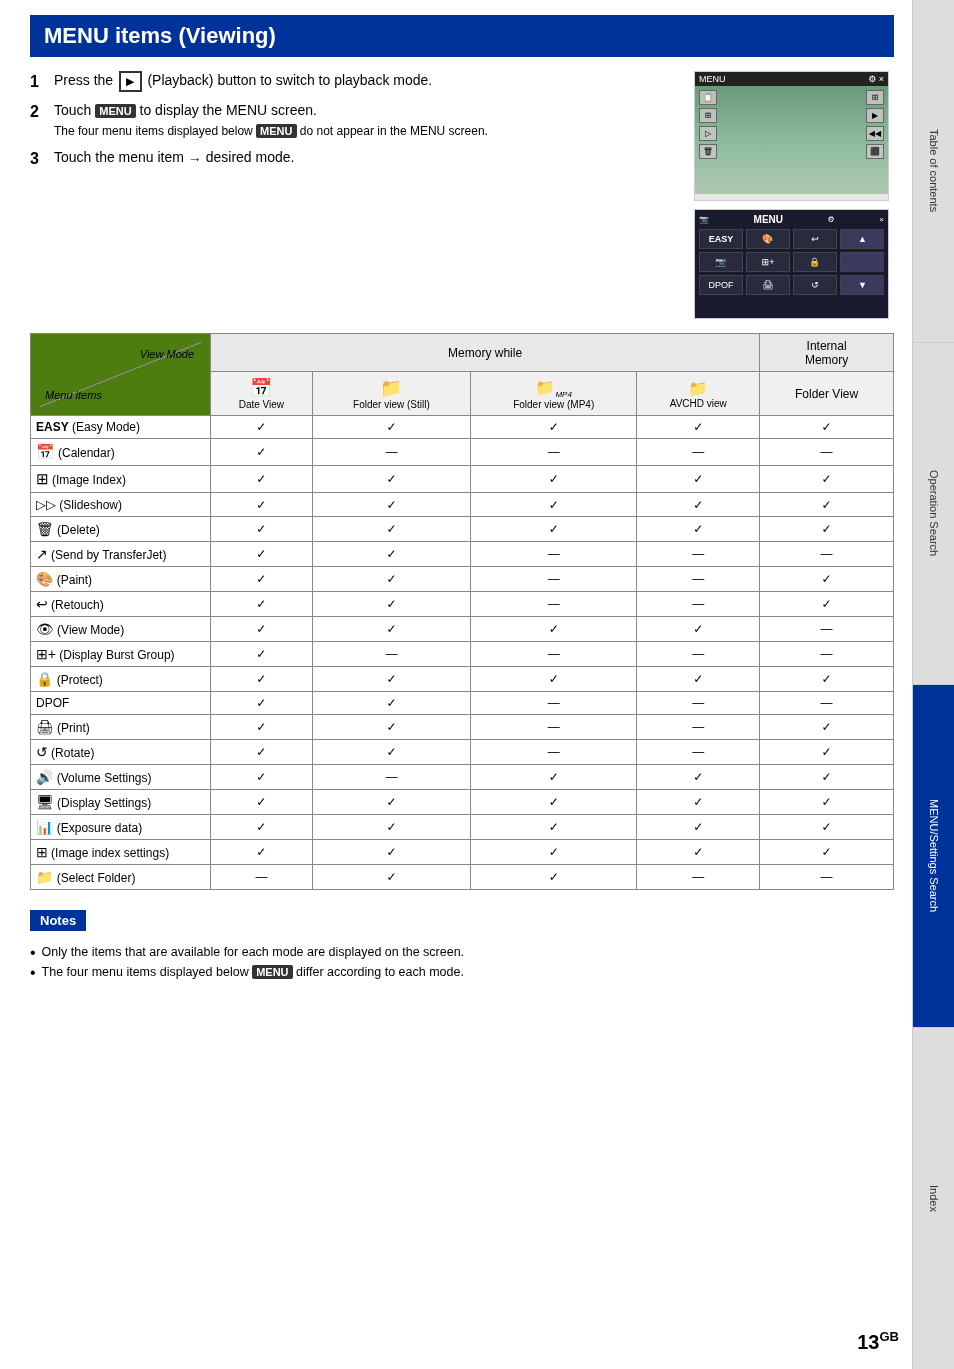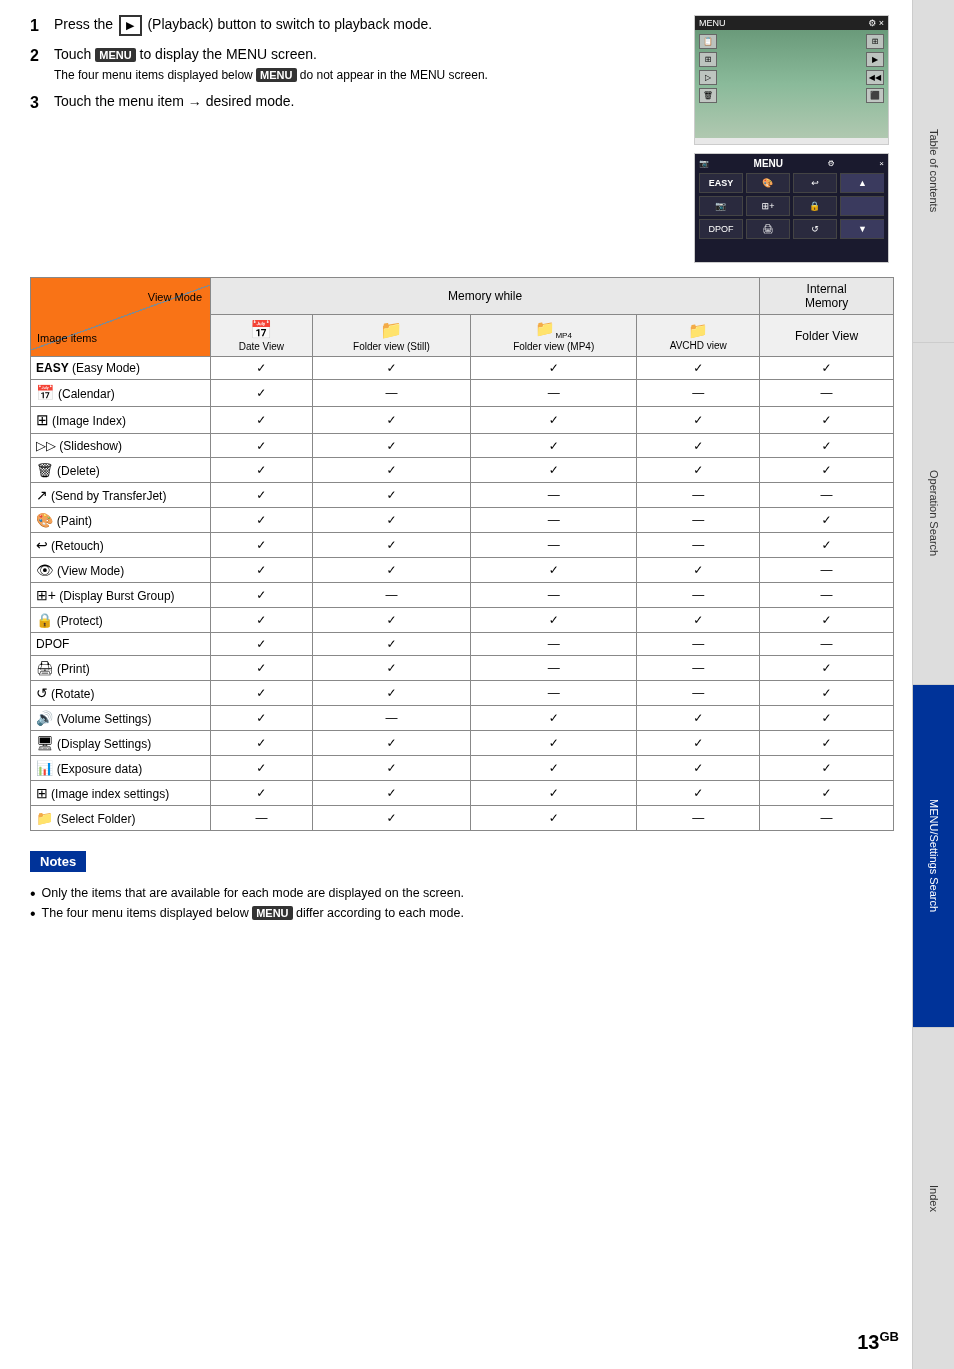--- a/index.html
+++ b/index.html
@@ -304,20 +304,23 @@
     <span>MENU/Settings Search</span>
   </div>
   <div class="sidebar-tab inactive">
     <span>Index</span>
   </div>
 </div>
 
 <div class="main-content">
 
   
+  <div class="page-title">
+    <span>MENU items (Viewing)</span>
+  </div>
 
   
 
   
   <div class="content-with-image">
     <div class="steps-section">
       <ul class="step-list">
 
         <li>
           <span class="step-num">1</span>
@@ -396,47 +399,47 @@
       </div>
     </div>
   </div>
 
   
 
   
   <table class="view-table">
     <thead>
       <tr>
-        <th rowspan="2" class="diagonal-header" style="position:relative;width:180px;height:65px;background:#f97316;padding:0;">
+        <th rowspan="2" class="diagonal-header" style="position:relative;width:180px;height:65px;background:#4d7c0f;padding:8px;font-style:italic;">
           <div style="position:relative;width:100%;height:65px;">
             <div style="position:absolute;top:0;left:0;right:0;bottom:0;
               background: linear-gradient(to bottom right, transparent calc(50% - 0.7px), #888 calc(50% - 0.7px), #888 calc(50% + 0.7px), transparent calc(50% + 0.7px));"></div>
             <span style="position:absolute;top:6px;right:8px;font-size:11px;">View Mode</span>
-            <span style="position:absolute;bottom:6px;left:6px;font-size:11px;">Image items</span>
+            <span style="position:absolute;bottom:6px;left:6px;font-size:11px;">Menu items</span>
           </div>
         </th>
         <th colspan="4" style="background:#e8e8e8;">Memory while</th>
         <th style="background:#e8e8e8;">Internal<br>Memory</th>
       </tr>
       <tr>
         <th>
           <div class="folder-icon-wrapper">
             <span style="font-size:18px;">📅</span>
             <span>Date View</span>
           </div>
         </th>
         <th>
           <div class="folder-icon-wrapper">
             <span style="font-size:18px;">📁</span>
             <span>Folder view (Still)</span>
           </div>
         </th>
         <th>
           <div class="folder-icon-wrapper">
-            <span style="font-size:16px;">📁<sub style="font-size:8px;">MP4</sub></span>
+            <span style="font-size:16px;">📁<sub style="font-size:8px;font-style:italic;">MP4</sub></span>
             <span>Folder view (MP4)</span>
           </div>
         </th>
         <th>
           <div class="folder-icon-wrapper">
             <span style="font-size:16px;">📁</span>
             <span>AVCHD view</span>
           </div>
         </th>
         <th>Folder View</th>

